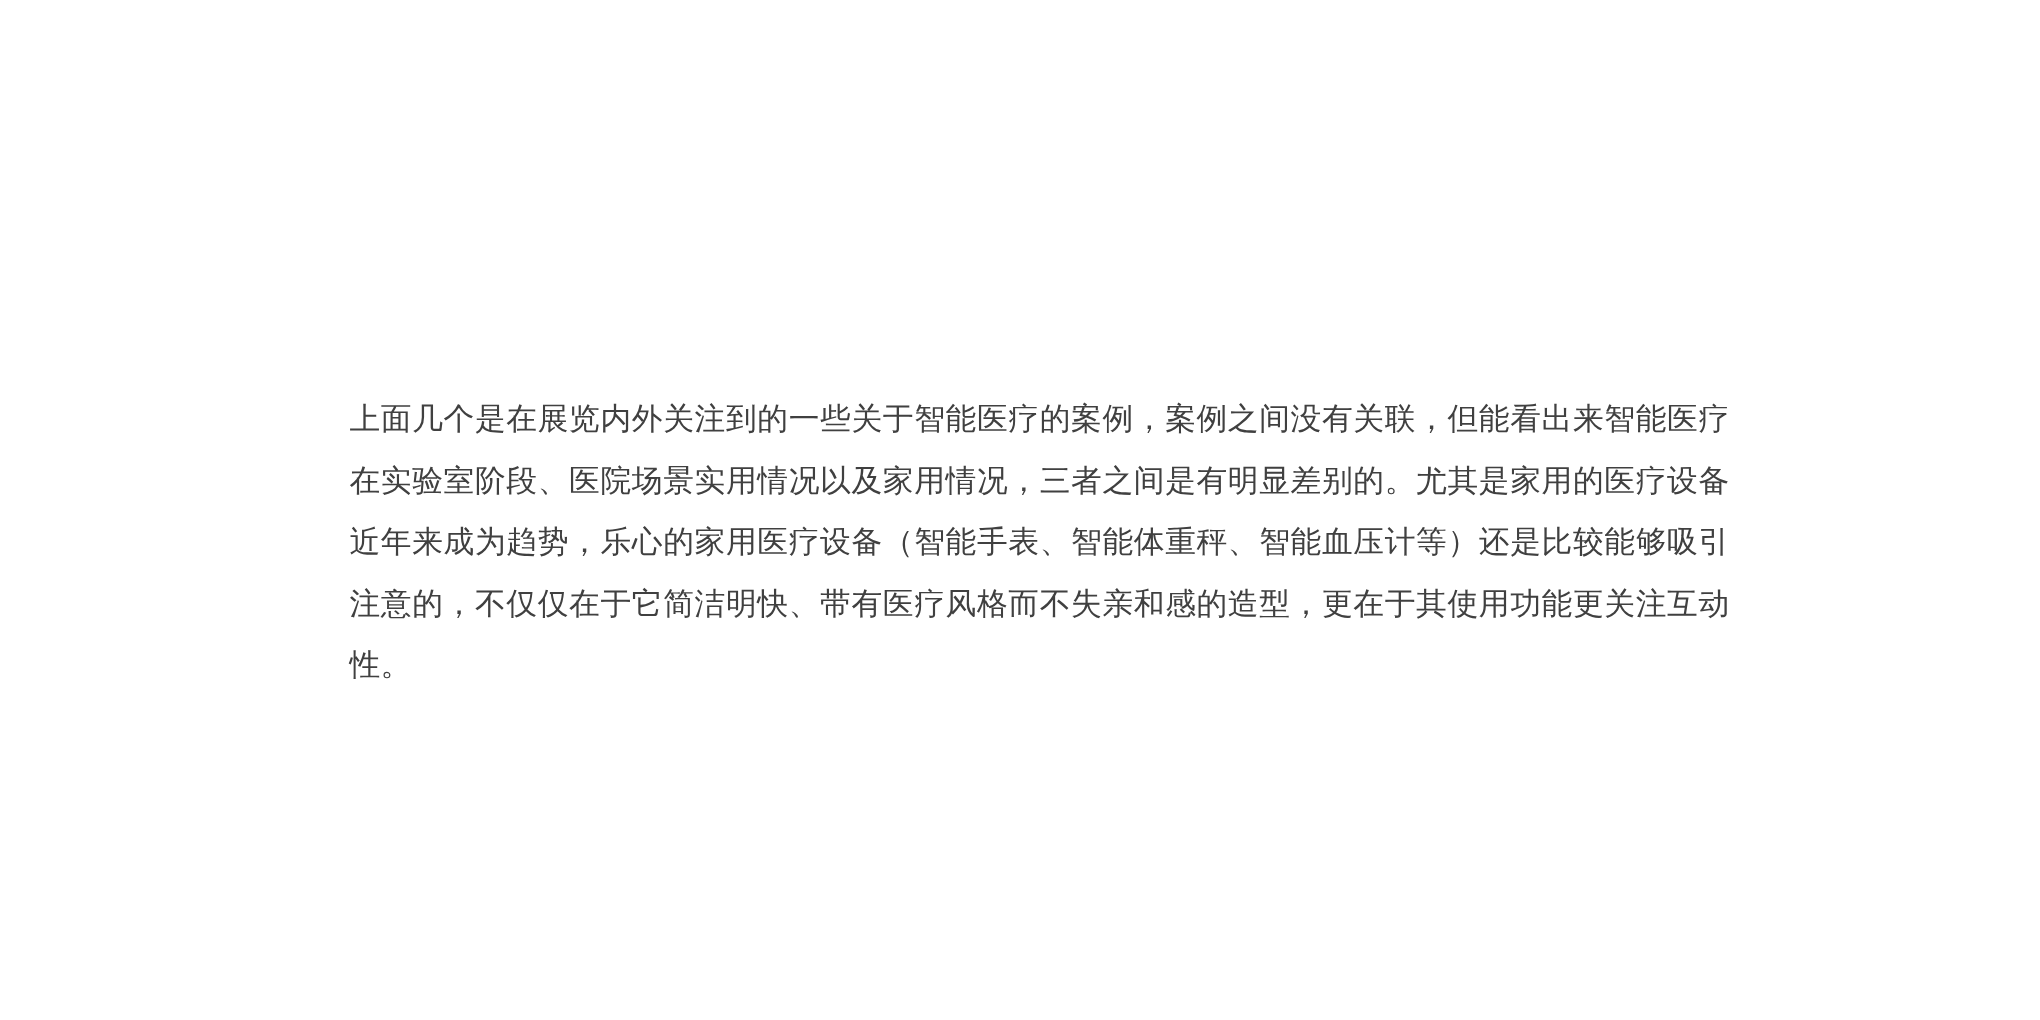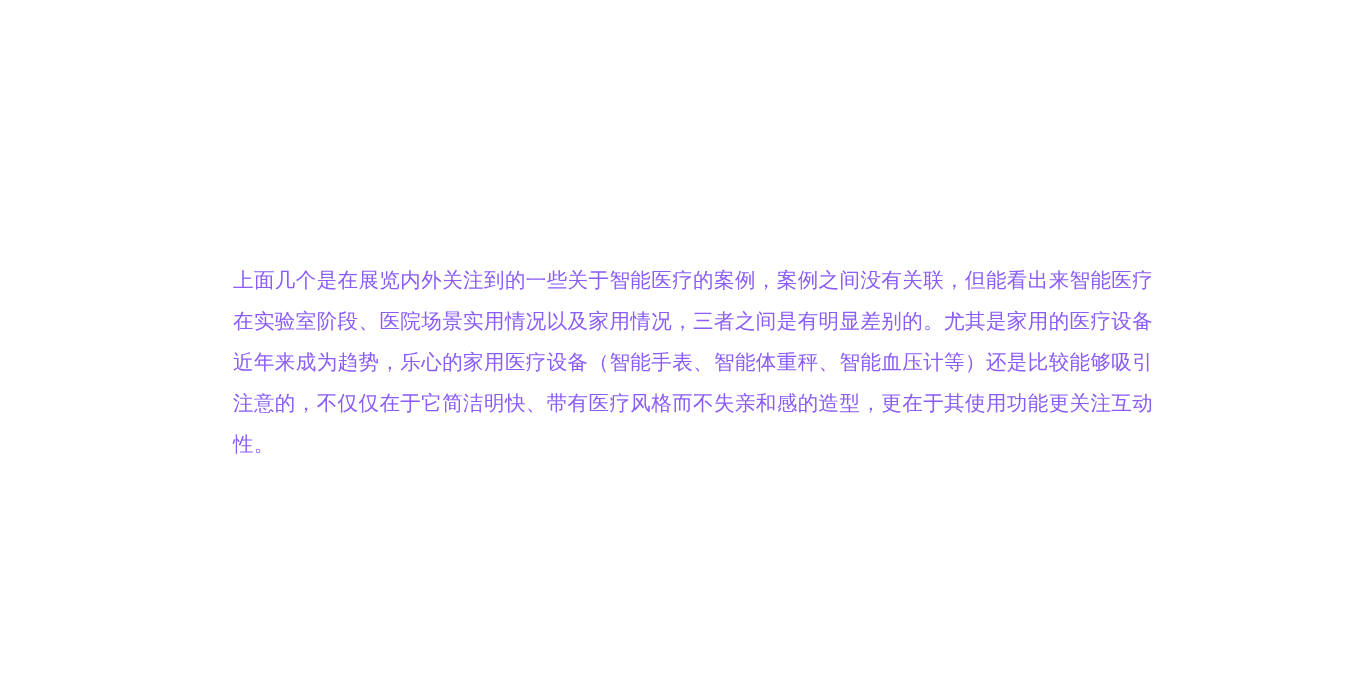--- a/index.html
+++ b/index.html
@@ -23,21 +23,21 @@
   .body-text {
     position: absolute;
     left: 233px;
     top: 238px;
     width: 920px;
     font-size: 20.5px;
     line-height: 41px;
     letter-spacing: 0.2px;
     text-align: justify;
     text-justify: inter-ideograph;
-    color: #8b5cf6;
+    color: #404040;
     white-space: pre-wrap;
   }
 </style>
 </head>
 <body>
 
 <div class="page">
   <p class="body-text">上面几个是在展览内外关注到的一些关于智能医疗的案例，案例之间没有关联，但能看出来智能医疗在实验室阶段、医院场景实用情况以及家用情况，三者之间是有明显差别的。尤其是家用的医疗设备近年来成为趋势，乐心的家用医疗设备（智能手表、智能体重秤、智能血压计等）还是比较能够吸引注意的，不仅仅在于它简洁明快、带有医疗风格而不失亲和感的造型，更在于其使用功能更关注互动性。</p>
 </div>
 

